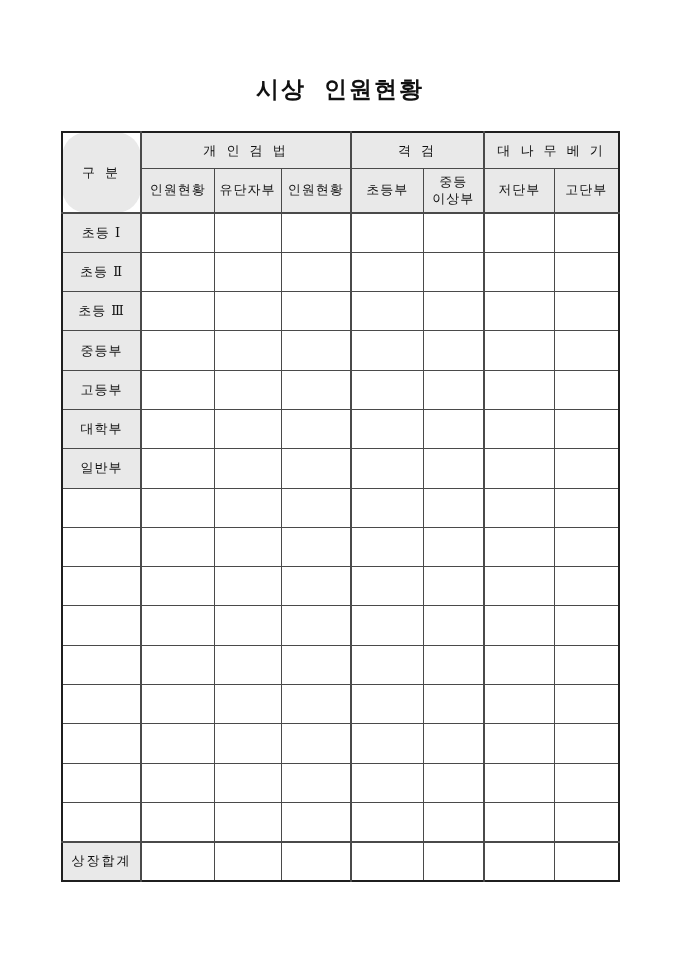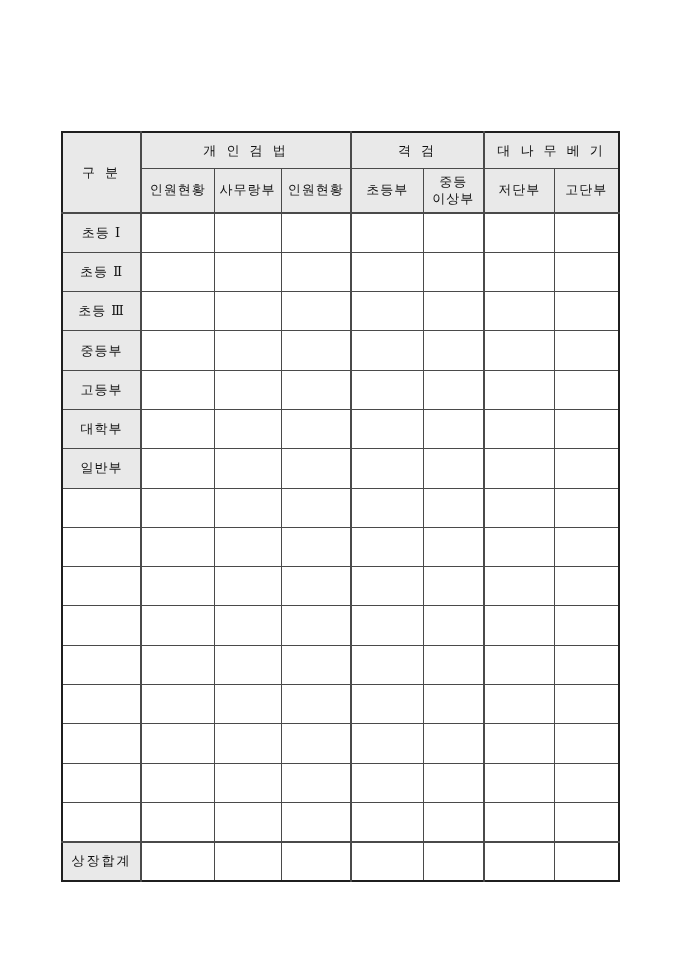--- a/index.html
+++ b/index.html
@@ -57,40 +57,42 @@
     letter-spacing:1px;
     white-space:pre-line;
     line-height:1.3;
     border-bottom:2px solid var(--border);
   }
   th.corner{
     background:var(--header-bg);
     letter-spacing:2px;
     border-right:2px solid var(--border);
     border-bottom:2px solid var(--border);
+    border-radius:25px;
   }
   tbody tr{height:39.3px;}
   .label-cell{
     background:var(--header-bg);
     letter-spacing:1px;
     border-right:2px solid var(--border) !important;
   }
   .label-empty{
     background:#ffffff;
     border-right:2px solid var(--border) !important;
   }
   .sep{border-left:2px solid var(--border) !important;}
   tr.footer-row th,tr.footer-row td{border-top:2px solid var(--border);}
   tr.footer-row th{letter-spacing:2px;font-family:Liberation Serif, serif;}
 </style>
 </head>
 <body>
 
 <div class="sheet">
 
+  <h1 class="page-title">시상 인원현황</h1>
 
   <table class="award-table">
     <colgroup>
       <col style="width:79px">
         <col style="width:73px">
         <col style="width:67px">
         <col style="width:70px">
       <col style="width:72px">
         <col style="width:61px">
         <col style="width:70px">
@@ -98,21 +100,21 @@
     </colgroup>
     <thead>
       <tr class="hrow1">
         <th class="corner" rowspan="2">구 분</th>
         <th colspan="3">개 인 검 법</th>
         <th colspan="2" class="sep">격 검</th>
         <th colspan="2" class="sep">대 나 무 베 기</th>
       </tr>
       <tr class="hrow2">
         <th>인원현황</th>
-        <th>사무랑부</th>
+        <th>유단자부</th>
         <th>인원현황</th>
         <th class="sep">초등부</th>
         <th>중등
 이상부</th>
         <th class="sep">저단부</th>
         <th>고단부</th>
       </tr>
     </thead>
     <tbody>
       <tr>

